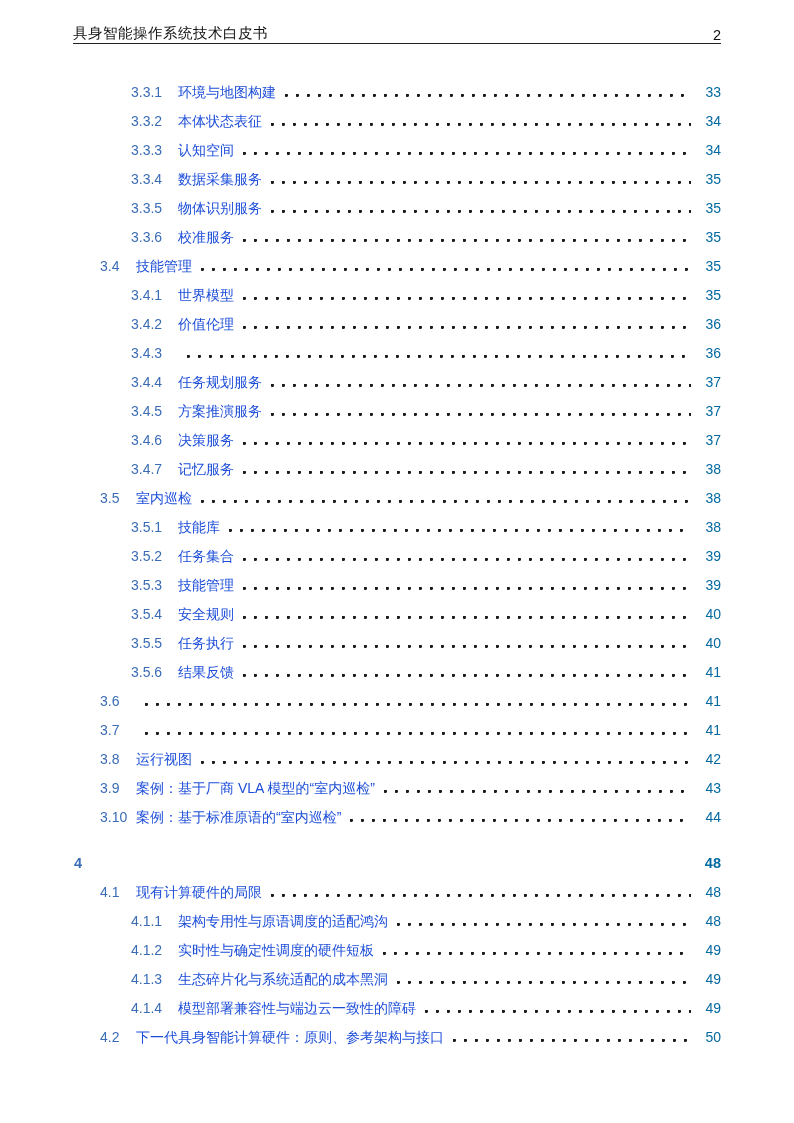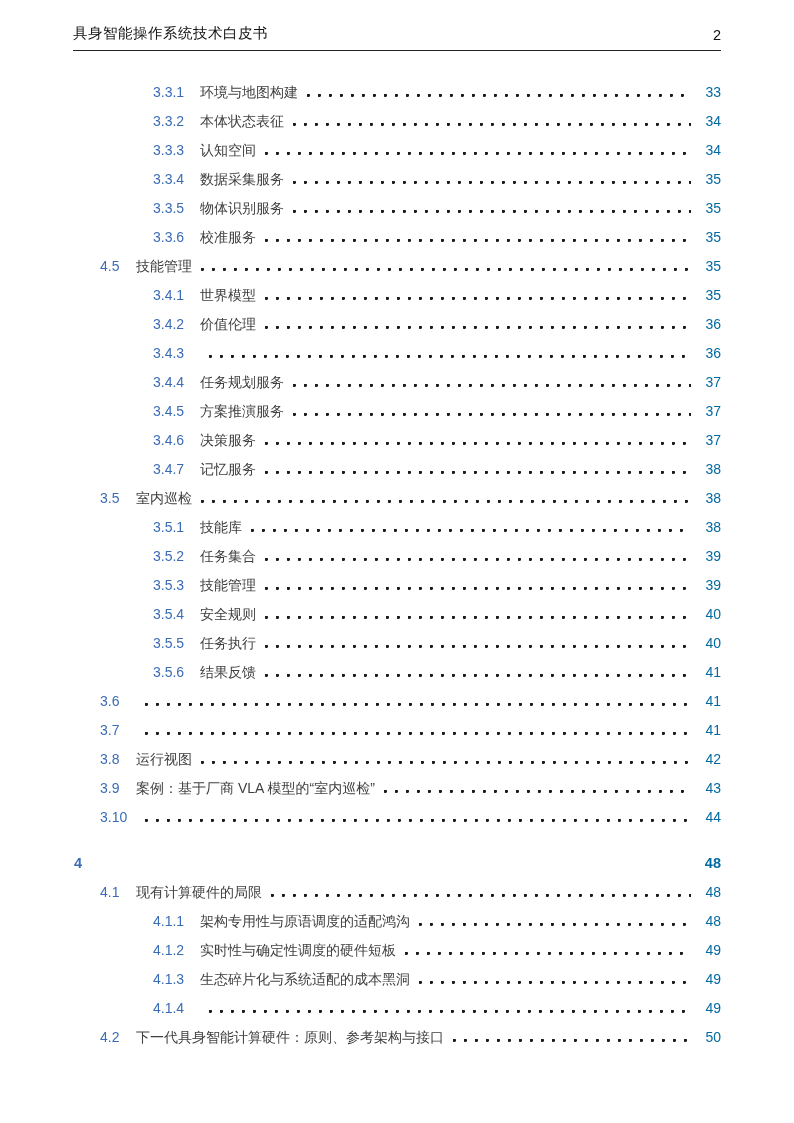--- a/index.html
+++ b/index.html
@@ -13,21 +13,20 @@
     overflow: hidden;
   }
   .header {
     position: absolute;
     left: 73px;
     right: 73px;
     top: 24px;
     display: flex;
     justify-content: space-between;
     align-items: flex-end;
-    padding-bottom: 7px;
     border-bottom: 1.6px solid #222222;
     color: #111111;
     font-size: 14.5px;
   }
   .header .doc-title { letter-spacing: 0.5px; }
   .toc {
     position: absolute;
     left: 73px;
     right: 73px;
     top: 78px;
@@ -38,27 +37,27 @@
     height: 29px;
     font-size: 14px;
     line-height: 29px;
     cursor: pointer;
   }
   .num {
     color: #3a6cb5;
     flex: 0 0 auto;
   }
   .title {
-    color: #404040;
+    color: #1d4ed8;
     white-space: nowrap;
   }
   .lvl-chapter { font-weight: bold; font-size: 14.5px; }
   .lvl-chapter .num { margin-left: 1px; width: 24px; }
   .lvl-section .num { margin-left: 27px; width: 36px; }
-  .lvl-subsection .num { margin-left: 80px; width: 47px; }
+  .lvl-subsection .num { margin-left: 58px; width: 47px; }
   .leader {
     flex: 1 1 auto;
     height: 3px;
     align-self: flex-end;
     margin: 0 10px 10px 9px;
     background-image: radial-gradient(circle at 1.4px 1.4px, #1b1b1b 1.35px, rgba(0,0,0,0) 1.8px);
     background-size: 11px 3px;
     background-repeat: repeat-x;
     background-position: left bottom;
   }
@@ -111,21 +110,21 @@
         <span class="leader"></span>
         <span class="page-num">35</span>
       </div>
       <div class="toc-row lvl-subsection">
         <span class="num">3.3.6</span>
         <span class="title">校准服务</span>
         <span class="leader"></span>
         <span class="page-num">35</span>
       </div>
       <div class="toc-row lvl-section">
-        <span class="num">4.5</span>
+        <span class="num">3.4</span>
         <span class="title">技能管理</span>
         <span class="leader"></span>
         <span class="page-num">35</span>
       </div>
       <div class="toc-row lvl-subsection">
         <span class="num">3.4.1</span>
         <span class="title">世界模型</span>
         <span class="leader"></span>
         <span class="page-num">35</span>
       </div>
@@ -223,20 +222,21 @@
         <span class="page-num">42</span>
       </div>
       <div class="toc-row lvl-section">
         <span class="num">3.9</span>
         <span class="title">案例：基于厂商 VLA 模型的“室内巡检”</span>
         <span class="leader"></span>
         <span class="page-num">43</span>
       </div>
       <div class="toc-row lvl-section">
         <span class="num">3.10</span>
+        <span class="title">案例：基于标准原语的“室内巡检”</span>
         <span class="leader"></span>
         <span class="page-num">44</span>
       </div>
       <div class="toc-row lvl-chapter gap-before">
         <span class="num">4</span>
         <span class="leader"></span>
         <span class="page-num">48</span>
       </div>
       <div class="toc-row lvl-section">
         <span class="num">4.1</span>
@@ -257,20 +257,21 @@
         <span class="page-num">49</span>
       </div>
       <div class="toc-row lvl-subsection">
         <span class="num">4.1.3</span>
         <span class="title">生态碎片化与系统适配的成本黑洞</span>
         <span class="leader"></span>
         <span class="page-num">49</span>
       </div>
       <div class="toc-row lvl-subsection">
         <span class="num">4.1.4</span>
+        <span class="title">模型部署兼容性与端边云一致性的障碍</span>
         <span class="leader"></span>
         <span class="page-num">49</span>
       </div>
       <div class="toc-row lvl-section">
         <span class="num">4.2</span>
         <span class="title">下一代具身智能计算硬件：原则、参考架构与接口</span>
         <span class="leader"></span>
         <span class="page-num">50</span>
       </div>
     </div>

